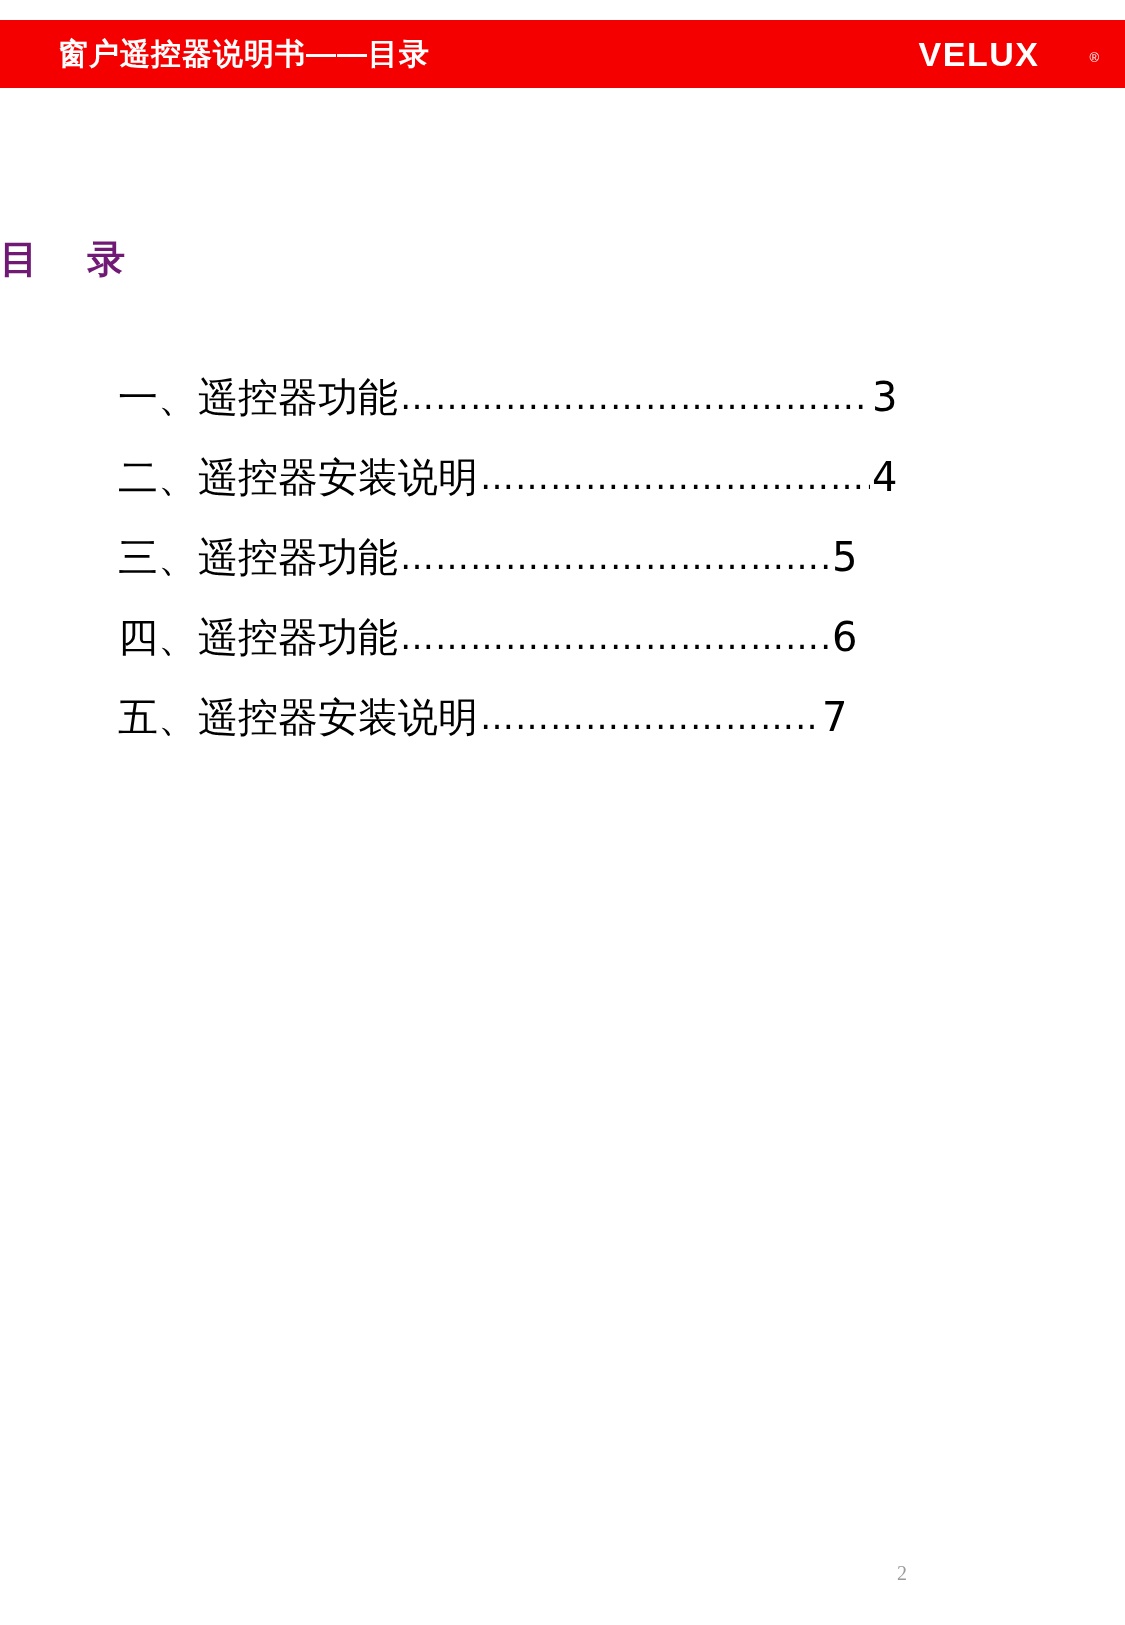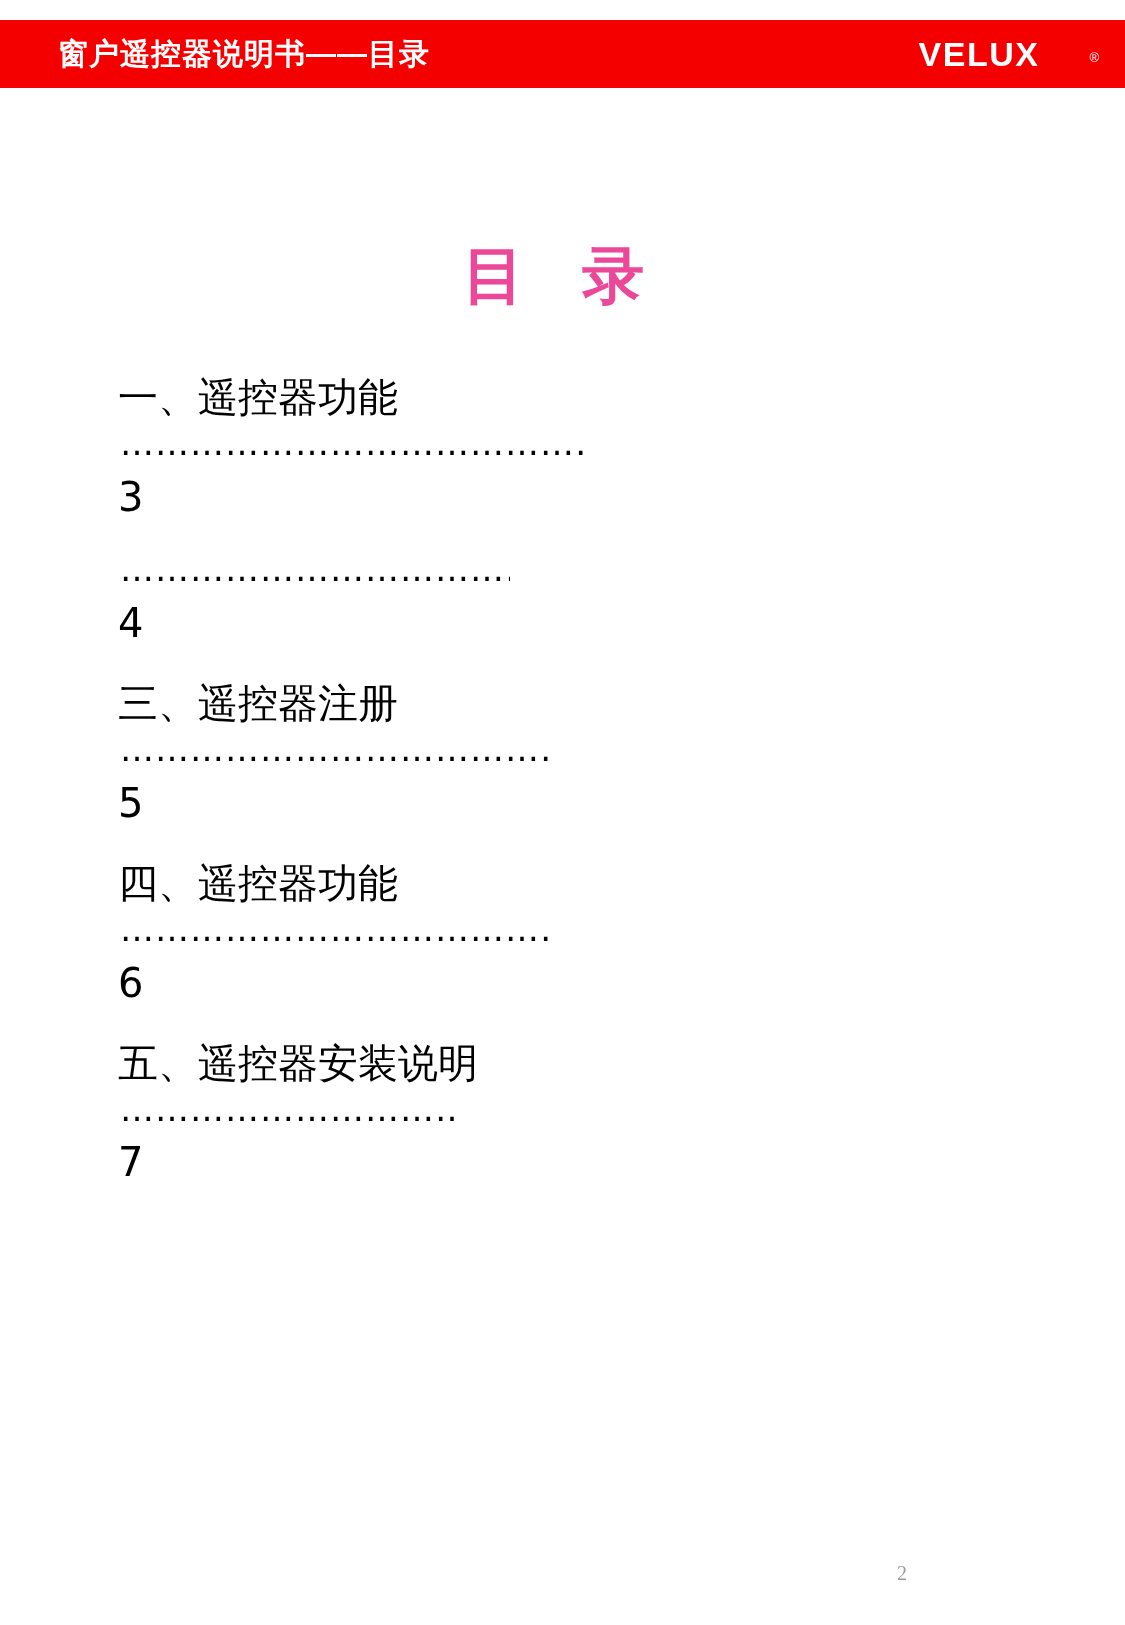--- a/index.html
+++ b/index.html
@@ -63,44 +63,42 @@
     line-height: 1;
     margin-left: 2px;
     margin-top: 14px;
   }
   
   .toc-title {
     position: absolute;
     left: 0;
     top: 222px;
     width: 1125px;
-    text-align: center;
-    font-size: 62px;
+    font-size: 38px;
     font-weight: bold;
-    color: #ec4899;
+    color: #701a75;
     letter-spacing: 18px;
     font-family: "DejaVu Sans", sans-serif;
   }
   
   .toc-list {
     position: absolute;
     left: 118px;
     top: 358px;
     width: 890px;
   }
   .toc-row {
     display: flex;
-    align-items: flex-start;
+    align-items: flex-end;
     font-size: 40px;
     color: #000000;
     font-family: "DejaVu Sans", "Liberation Sans", sans-serif;
     margin-bottom: 26px;
     line-height: 1.35;
     white-space: nowrap;
-    flex-direction: column;
   }
   .toc-label {
     flex: 0 0 auto;
   }
   .toc-dots {
     flex: 1 1 auto;
     overflow: hidden;
     margin: 0 2px;
     letter-spacing: 1px;
     font-size: 34px;
@@ -146,26 +144,27 @@
 
   <div class="toc-list">
 
     <div class="toc-row r1">
       <span class="toc-label">一、遥控器功能</span>
       <span class="toc-dots">………………………………………………</span>
       <span class="toc-page">3</span>
     </div>
 
     <div class="toc-row r2">
+      <span class="toc-label">二、遥控器安装说明</span>
       <span class="toc-dots">…………………………………………</span>
       <span class="toc-page">4</span>
     </div>
 
     <div class="toc-row r3">
-      <span class="toc-label">三、遥控器注册</span>
+      <span class="toc-label">三、遥控器功能</span>
       <span class="toc-dots">……………………………………………</span>
       <span class="toc-page">5</span>
     </div>
 
     <div class="toc-row r4">
       <span class="toc-label">四、遥控器功能</span>
       <span class="toc-dots">……………………………………………</span>
       <span class="toc-page">6</span>
     </div>
 

